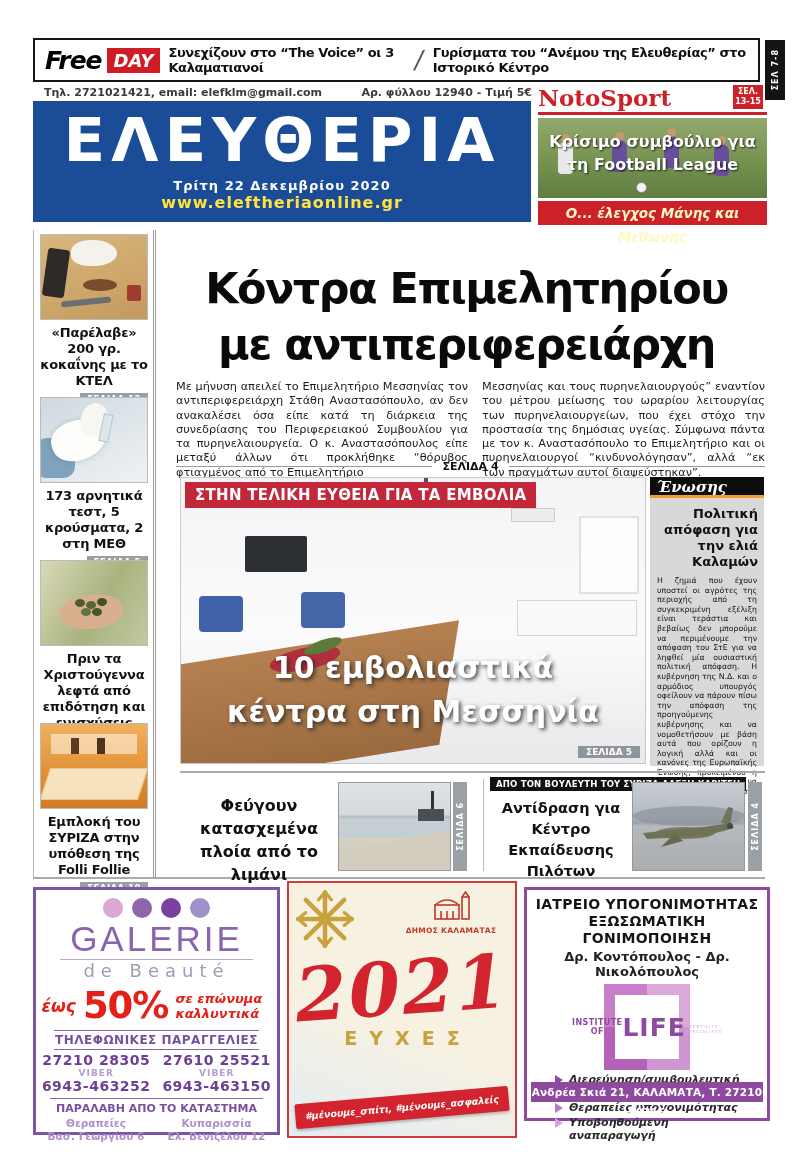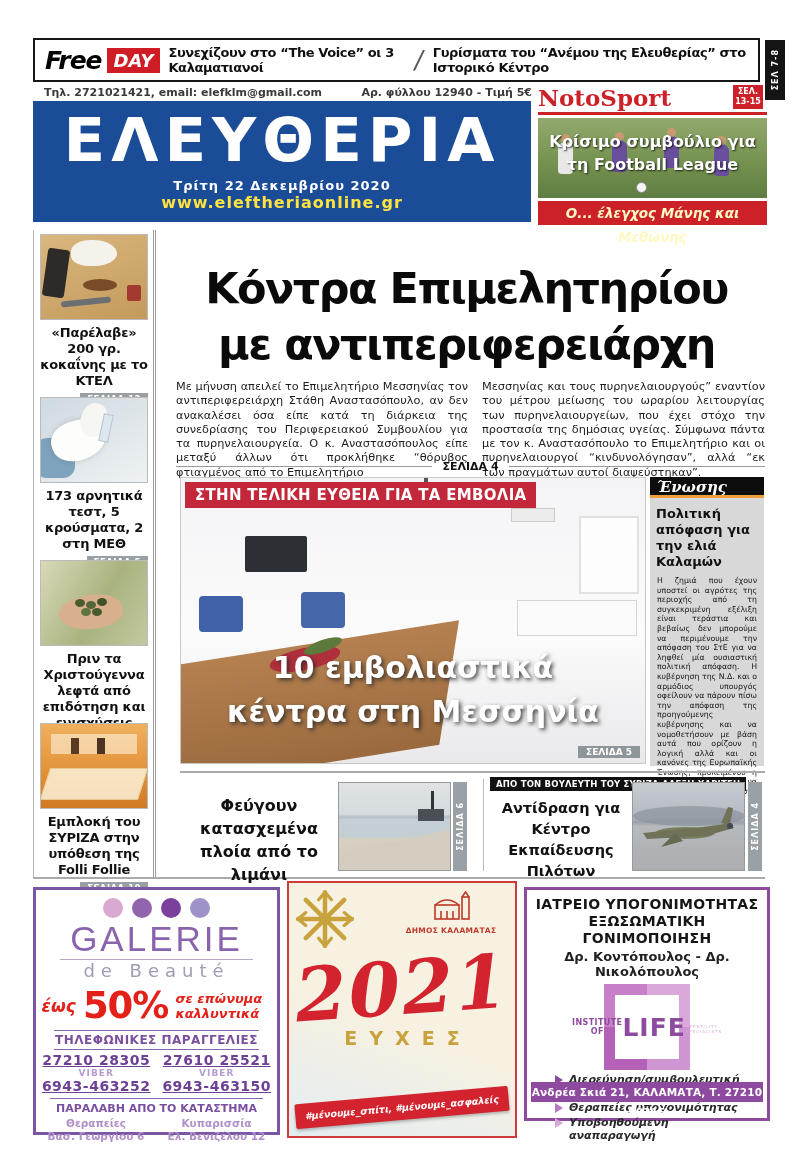--- a/index.html
+++ b/index.html
@@ -100,21 +100,21 @@
             padding:4px 10px;letter-spacing:.3px;}
   .v-headline{position:absolute;left:0;right:0;top:168px;padding:0 40px;text-align:center;color:#fff;
               font-size:30px;font-weight:900;line-height:44px;text-shadow:2px 2px 4px rgba(40,40,40,.85);}
   .v-badge{position:absolute;right:5px;bottom:5px;background:#8f969b;color:#fff;font-size:9px;font-weight:800;padding:1px 8px;}
 
   
   .arthro{position:absolute;left:650px;top:477px;width:114px;height:289px;background:#d8d8d8;box-sizing:border-box;}
   .a-bar{height:21px;background:#0d0d0d;border-bottom:3px solid #ef9f3a;color:#fff;
          font-family:"DejaVu Serif",serif;font-style:italic;font-weight:700;font-size:15px;line-height:20px;
          padding-left:7px;box-sizing:border-box;}
-  .a-title{font-size:13px;font-weight:800;text-align:left;line-height:16px;margin:8px 6px 6px;}
+  .a-title{font-size:13px;font-weight:800;text-align:right;line-height:16px;margin:8px 6px 6px;}
   .a-body{font-size:7.8px;line-height:9.6px;text-align:justify;margin:0 7px;color:#151515;}
   .a-page{font-size:10px;font-weight:800;font-style:italic;text-align:right;margin:4px 9px 0;}
 
   
   .ships-headline{position:absolute;left:183px;top:794px;width:152px;font-size:16px;font-weight:800;
                   text-align:center;line-height:23px;}
   .strip-photo{position:absolute;top:782px;width:113px;height:89px;border:1px solid #999;box-sizing:border-box;overflow:hidden;}
   .ships-photo{left:338px;background:linear-gradient(180deg,#dfe3e6 0%,#d4dadd 36%,#b3bcc3 39%,#c6d0d4 42%,#c3ced3 62%,#d6d1c3 64%,#cfc9ba 100%);}
   .sp-boat{right:6px;top:26px;width:26px;height:12px;background:#4a4f55;}
   .sp-mast{right:16px;top:8px;width:3px;height:20px;background:#333;}
@@ -138,21 +138,21 @@
   .g-name{font-family:"Liberation Sans",sans-serif;font-size:35px;color:#8a63ae;letter-spacing:3px;line-height:38px;margin-top:2px;}
   .g-rule{margin:1px 24px 0;border-top:1px solid #b7a8c9;}
   .g-sub{font-size:18px;letter-spacing:6px;color:#a39bb5;line-height:22px;}
   .g-promo{display:flex;justify-content:center;align-items:center;gap:7px;margin-top:2px;color:#e32119;}
   .g-eos{font-size:17px;font-weight:700;font-style:italic;}
   .g-pct{font-size:37px;font-weight:900;letter-spacing:-1px;}
   .g-suffix{font-size:13px;font-weight:800;font-style:italic;text-align:left;line-height:15px;width:96px;}
   .g-orders{margin:3px 18px 0;padding:2px 0;border-top:1.5px solid #8a63ae;border-bottom:1.5px solid #8a63ae;
             color:#7a4fa0;font-size:12px;font-weight:800;letter-spacing:.5px;}
   .g-phones{display:flex;justify-content:space-around;margin-top:3px;}
-  .g-phone{font-size:14px;font-weight:800;color:#6d4096;letter-spacing:.5px;line-height:15px;text-decoration:underline;}
+  .g-phone{font-size:14px;font-weight:800;color:#6d4096;letter-spacing:.5px;line-height:15px;}
   .g-viber{font-size:9px;font-weight:800;color:#b59cd1;letter-spacing:1px;line-height:11px;}
   .g-pickup{margin:4px 14px 0;padding-top:3px;border-top:1.5px solid #8a63ae;color:#7a4fa0;font-size:11px;font-weight:800;}
   .g-stores{display:flex;justify-content:space-around;margin-top:2px;color:#b08fc9;font-size:10.5px;font-weight:700;line-height:13px;}
 
   .ad-kal{position:absolute;left:287px;top:881px;width:230px;height:257px;border:2px solid #cf3a3a;box-sizing:border-box;
           background:linear-gradient(200deg,#f7f1e1 55%,#e3ecf2 100%);overflow:hidden;text-align:center;}
   .k-flake{position:absolute;left:4px;top:4px;}
   .k-logo{position:absolute;right:16px;top:8px;width:96px;text-align:center;}
   .k-org{font-size:7.5px;font-weight:800;color:#c0392b;letter-spacing:.3px;margin-top:1px;}
   .k-year{margin-top:66px;font-family:"DejaVu Serif",serif;font-style:italic;font-weight:700;font-size:74px;

